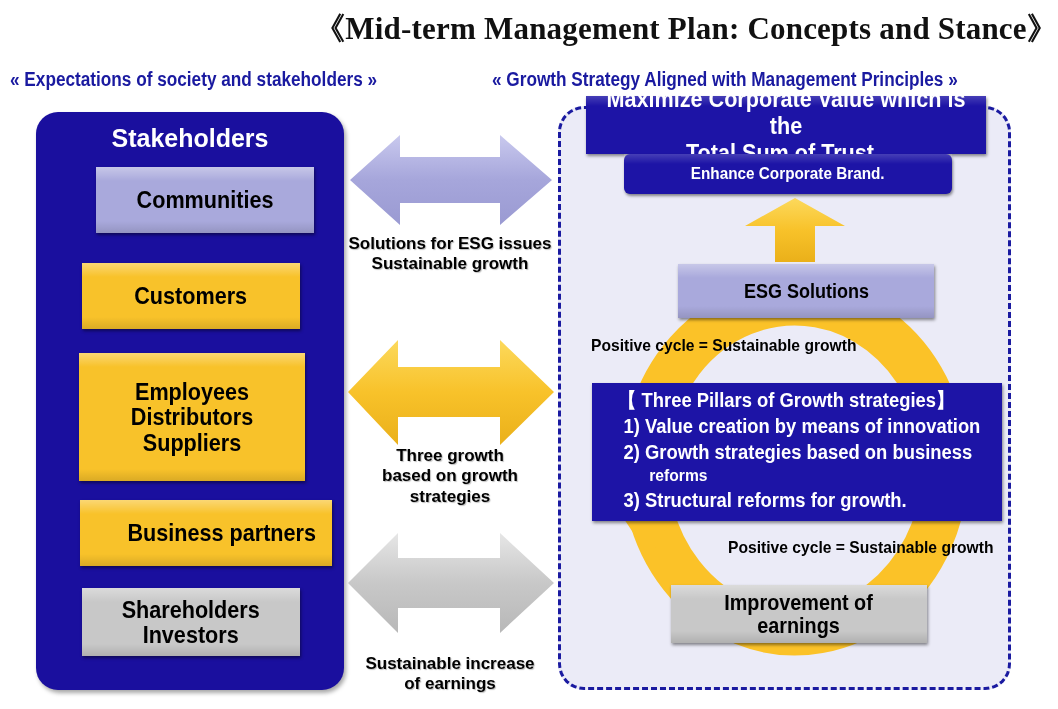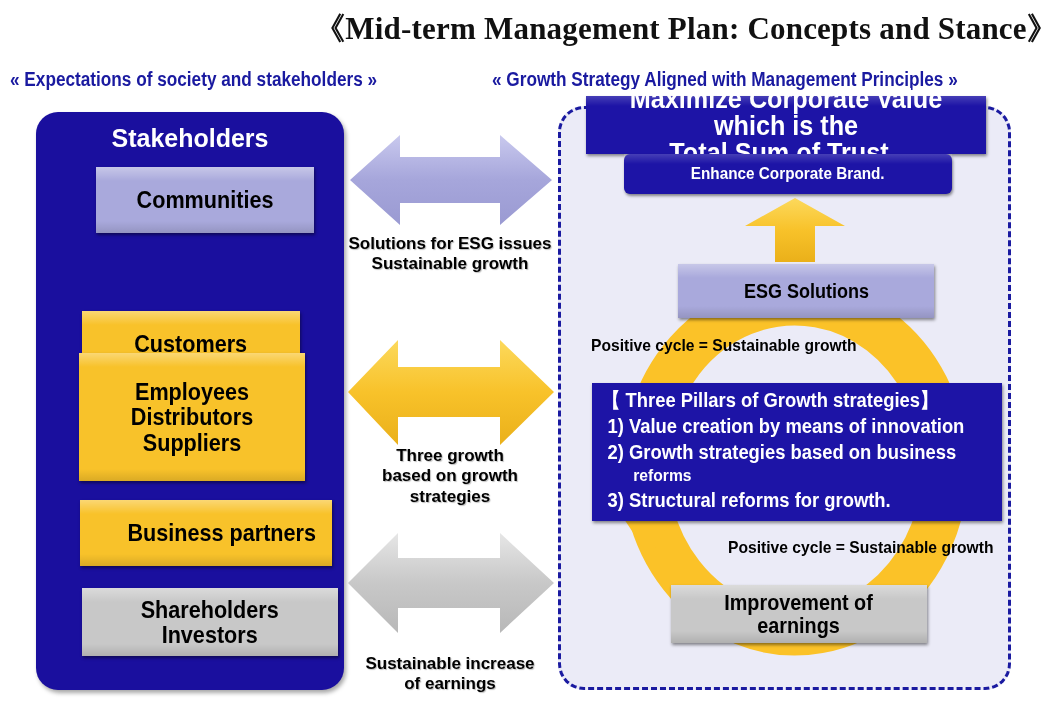--- a/index.html
+++ b/index.html
@@ -16,50 +16,50 @@
   .lav { background:#a9a9dc;margin-left:16px; }
   .gold { background:#f8c22a; }
   .silver { background:#c8c8c8; }
   .stk { font-size:24px; }
   .mid-label { text-align:center; font-weight:bold; font-size:17px; color:#000; white-space:pre-line; line-height:1.2; text-shadow:1px 1px 1px rgba(0,0,0,0.25); }
   .growth-panel { left:558px; top:106px; width:453px; height:584px; background:#ebebf7; border:3px dashed #1a1aa0; border-radius:26px; box-sizing:border-box; }
   .navy-box { position:absolute; background:#1d14a6; color:#fff; font-weight:bold; box-shadow:1px 2px 3px rgba(0,0,0,0.45); display:flex; align-items:center; justify-content:center; text-align:center; }
   .navy-box::before { content:""; position:absolute; left:0; right:0; top:0; height:10px; background:linear-gradient(rgba(255,255,255,0.18), rgba(255,255,255,0)); }
   .navy-box span { position:relative; white-space:pre-line; transform:scaleX(0.9); }
   .cycle-label { font-weight:bold; font-size:17px; color:#000; white-space:nowrap; transform:scaleX(0.92); transform-origin:left center; }
-  .pillars { left:592px; top:383px; width:410px; height:138px; background:#1d14a6; color:#fff; font-weight:bold; box-shadow:1px 2px 3px rgba(0,0,0,0.45); padding:4px 10px; box-sizing:border-box; }
+  .pillars { left:592px; top:383px; width:410px; height:138px; background:#1d14a6; color:#fff; font-weight:bold; box-shadow:1px 2px 3px rgba(0,0,0,0.45); padding:4px 26px; box-sizing:border-box; }
   .pillars div { font-size:20px; line-height:26px; white-space:nowrap; transform:scaleX(0.92); transform-origin:left center; }
   .pillars .cont { padding-left:34px; font-size:17px; line-height:22px; }
 </style>
 </head>
 <body>
 
 <div class="abs title">《Mid-term Management Plan: Concepts and Stance》</div>
 
 <div class="abs section-head" style="left:10px;">« Expectations of society and stakeholders »</div>
 <div class="abs section-head" style="left:492px;">« Growth Strategy Aligned with Management Principles »</div>
 
 <div class="abs stake-panel"></div>
 <div class="abs stake-title">Stakeholders</div>
 
 <div class="bevel lav stk" style="left:80px; top:167px; width:218px; height:66px;">
     <span>Communities</span>
   </div>
-<div class="bevel gold stk" style="left:82px; top:263px; width:218px; height:66px;margin-top:48px;">
+<div class="bevel gold stk" style="left:82px; top:263px; width:218px; height:66px;">
     <span>Customers</span>
   </div>
 <div class="bevel gold stk" style="left:79px; top:353px; width:226px; height:128px;">
     <span>Employees
 Distributors
 Suppliers</span>
   </div>
 <div class="bevel gold stk" style="left:80px; top:500px; width:220px; height:66px;padding-left:32px;">
     <span>Business partners</span>
   </div>
-<div class="bevel silver stk" style="left:82px; top:588px; width:256px; height:68px;">
+<div class="bevel silver stk" style="left:82px; top:588px; width:218px; height:68px;">
     <span>Shareholders
 Investors</span>
   </div>
 
 <svg class="abs" style="left:340px; top:125px;" width="220" height="110">
   <defs>
     <linearGradient id="gLav" x1="0" y1="0" x2="0" y2="1">
         <stop offset="0" stop-color="#c9c9ee"></stop>
         <stop offset="0.5" stop-color="#a6a6db"></stop>
         <stop offset="1" stop-color="#9a9ad2"></stop>
@@ -97,21 +97,21 @@
 
 <svg class="abs" style="left:560px; top:180px;" width="460" height="520">
   <path d="M 90,245 A 150,165 0 1 1 90,330" fill="none" stroke="#fbc228" stroke-width="46"></path>
   <polygon points="58,330 126,310 90,378" fill="#fbc228"></polygon>
 </svg>
 
 <svg class="abs" style="left:740px; top:196px;" width="110" height="70">
   <polygon points="55,2 105,30 75,30 75,66 35,66 35,30 5,30" fill="url(#gGold)"></polygon>
 </svg>
 
-<div class="navy-box" style="left:586px; top:96px; width:400px; height:58px; font-size:28px; line-height:27px;">
+<div class="navy-box" style="left:586px; top:96px; width:400px; height:58px; font-size:24px; line-height:27px;">
     <span>Maximize Corporate Value which is the
 Total Sum of Trust .</span>
   </div>
 <div class="navy-box" style="left:624px; top:154px; width:328px; height:40px; font-size:17px;border-radius:6px;">
     <span>Enhance Corporate Brand.</span>
   </div>
 
 <div class="bevel lav" style="left:662px; top:264px; width:256px; height:54px; font-size:20px;">
     <span>ESG Solutions</span>
   </div>

